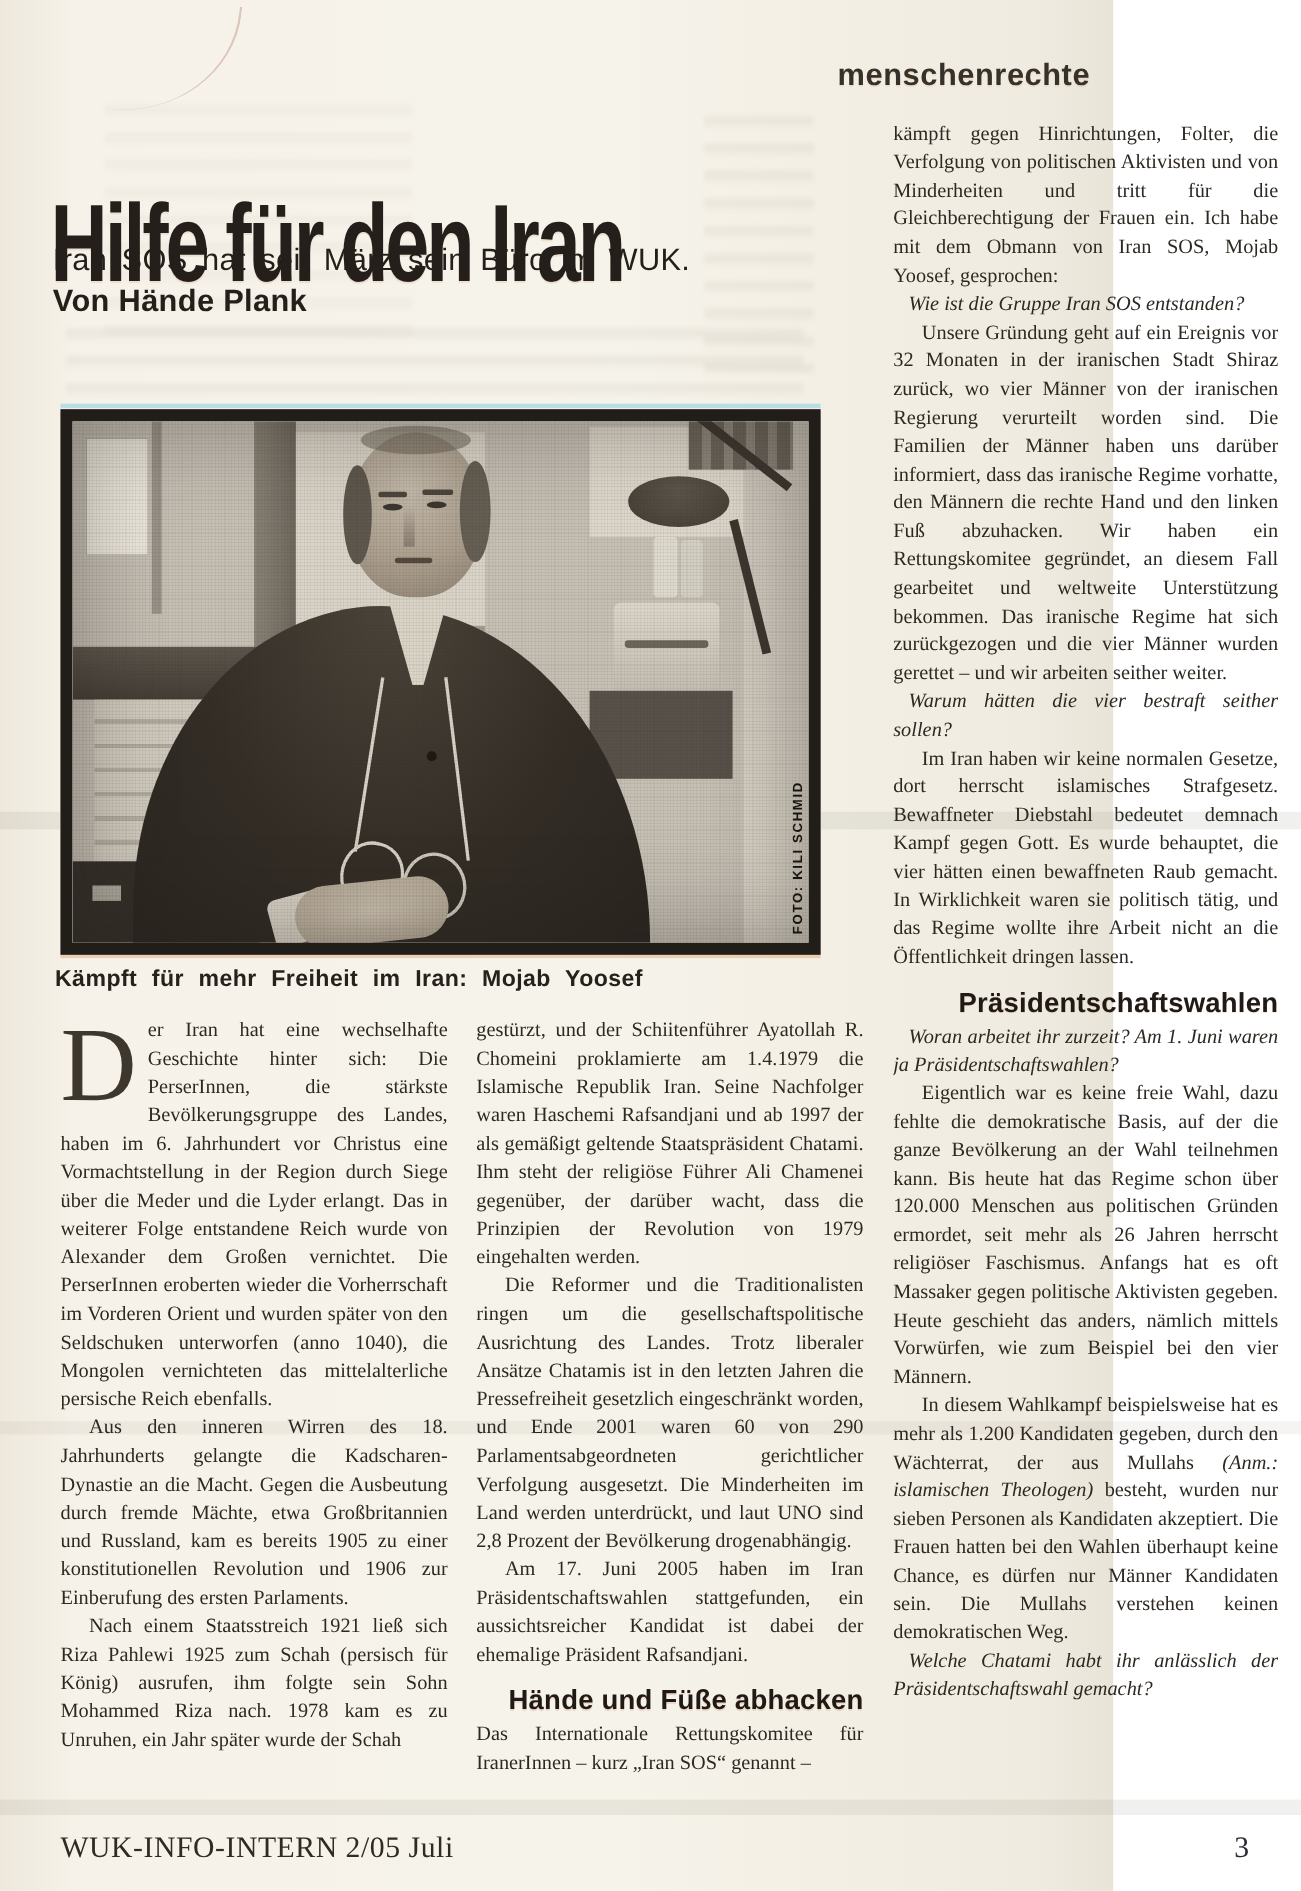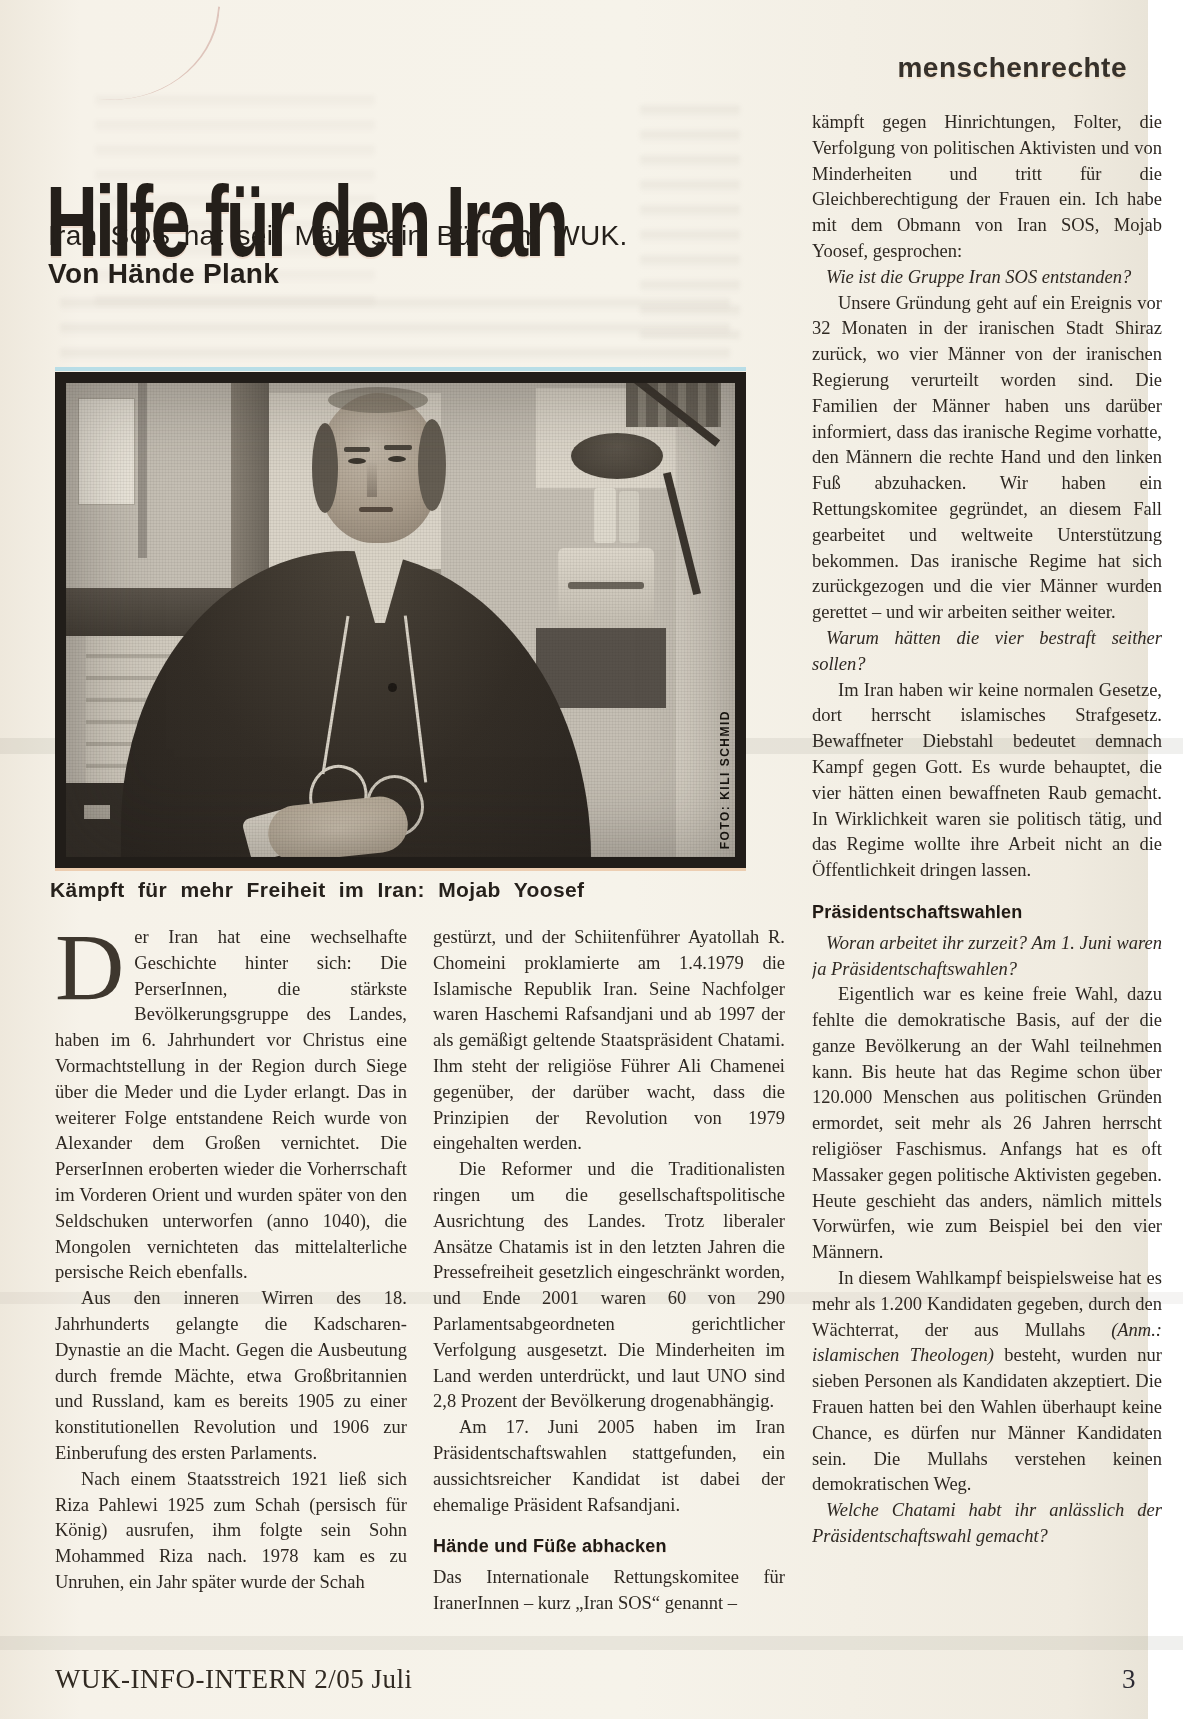--- a/index.html
+++ b/index.html
@@ -1,17 +1,17 @@
 <!DOCTYPE html>
 <html lang="de"><head>
 <meta charset="utf-8">
 <style>
   html,body{margin:0;padding:0;}
   body{width:1183px;height:1719px;overflow:hidden;font-family:"Liberation Serif",serif;}
-  .page{position:absolute;inset:0;width:1148px;height:1719px;
+  .page{position:absolute;inset:0;width:1012px;height:1719px;
     background:linear-gradient(90deg,#eee8dc 0%,#f6f2e9 7%,#f6f3ea 55%,#f0ebe0 93%,#e9e4d8 100%);}
   
   .band{position:absolute;left:0;width:1183px;background:rgba(135,128,117,.12);}
   .ghost{position:absolute;filter:blur(2px);opacity:.55;
     background:repeating-linear-gradient(to bottom,rgba(120,110,96,.12) 0 9px,rgba(120,110,96,.03) 9px 13px,transparent 13px 25px);}
   .artifact-curve{position:absolute;left:98px;top:0;width:115px;height:105px;
     border-right:2px solid rgba(160,80,70,.28);border-radius:0 0 95% 0;transform:rotate(6deg);}
 
   .section-header{position:absolute;right:21px;top:52px;font-family:"Liberation Sans",sans-serif;
     font-weight:bold;font-size:28px;color:#36312b;letter-spacing:.5px;
@@ -84,22 +84,22 @@
     letter-spacing:1.5px;color:#17140f;white-space:nowrap;}
 
   .caption{position:absolute;left:50px;top:878px;font-family:"Liberation Sans",sans-serif;
     font-weight:bold;font-size:21px;color:#26211c;letter-spacing:.4px;word-spacing:7px;white-space:nowrap;}
 
   .col{position:absolute;width:352px;text-align:justify;font-size:18.5px;line-height:25.8px;
     color:#2e2822;hyphens:auto;-webkit-hyphens:auto;z-index:2;overflow:hidden;}
   .col p{margin:0;}
   .col p.ind{text-indent:26px;}
   .col p.q{font-style:italic;text-indent:14px;}
-  .col h3{font-family:"Liberation Sans",sans-serif;font-weight:bold;font-size:18px;
-    color:#1f1a15;margin:16px 0 5px 0;text-align:left;letter-spacing:.2px;
+  .col h3{font-family:"Liberation Sans",sans-serif;font-weight:bold;font-size:25px;
+    color:#1f1a15;margin:16px 0 5px 0;text-align:right;letter-spacing:.2px;
     text-shadow:0 1px 0 rgba(200,90,40,.15);}
   .col1{left:55px;top:925px;height:742px;}
   .col2{left:433px;top:925px;height:742px;}
   .col3{left:812px;top:110px;width:350px;height:1562px;}
   .dropcap{float:left;font-size:96px;line-height:77px;padding:4px 10px 0 0;color:#3e372e;}
 
   .footer-journal{position:absolute;left:55px;top:1664px;font-size:27px;color:#312a22;letter-spacing:.5px;}
   .footer-page{position:absolute;left:1122px;top:1664px;font-size:27px;color:#2c2a33;}
 </style>
 </head>

